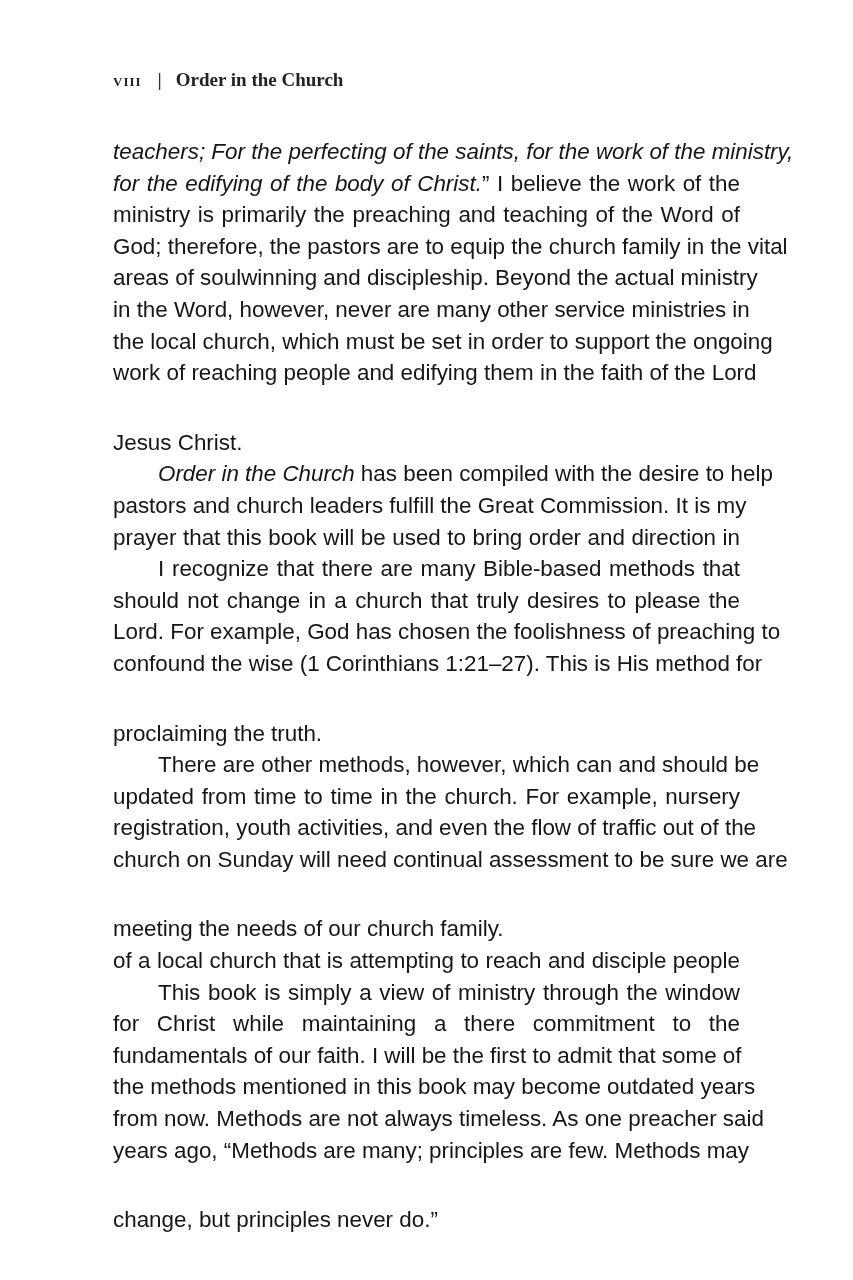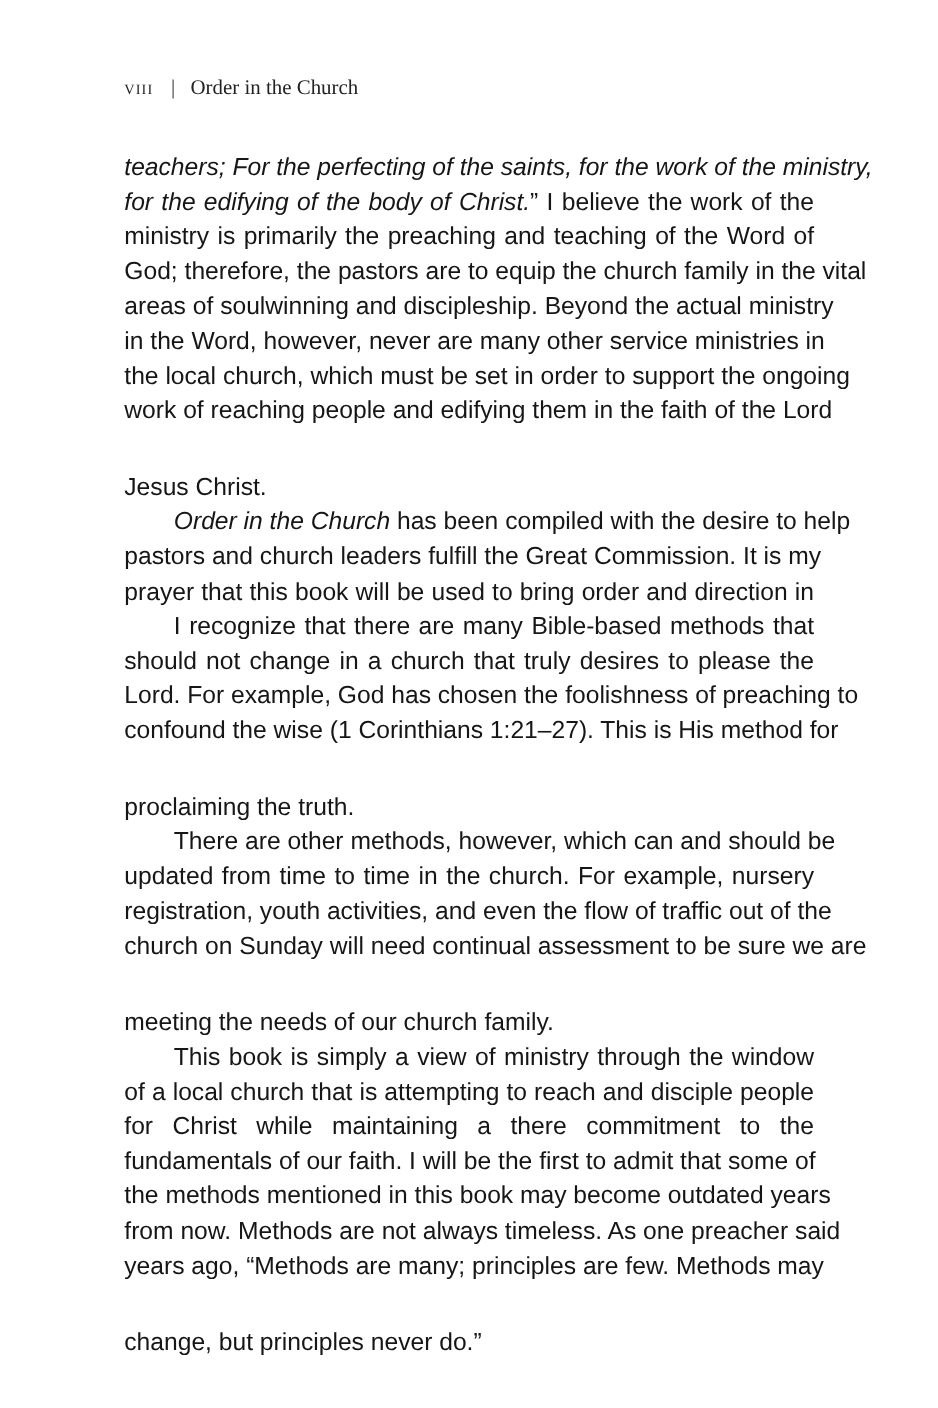--- a/index.html
+++ b/index.html
@@ -1,21 +1,21 @@
 <!DOCTYPE html>
 <html><head>
 <meta charset="utf-8">
 <style>
   html, body { margin: 0; padding: 0; background: #ffffff; }
   body { width: 853px; height: 1280px; position: relative; overflow: hidden; }
   .page { position: absolute; left: 0; top: 0; width: 853px; height: 1280px; background: #fff; color: #1a1a1a; }
   .running-head {
     position: absolute; left: 113px; top: 68px;
     font-family: "Liberation Serif", "DejaVu Serif", serif;
-    font-size: 19px; color: #222; white-space: nowrap; line-height: 24px;
+    font-size: 19px; color: #222; white-space: nowrap; line-height: 24px; font-weight: bold;
   }
   .folio { font-variant: small-caps; letter-spacing: 1px; font-size: 19px; text-transform: lowercase; }
   .sep { margin: 0 14px 0 16px; color: #333; }
   .body-text {
     position: absolute; left: 113px; top: 136px; width: 627px;
     font-family: Liberation Sans, sans-serif;
     font-size: 22.4px; line-height: 31.6px; color: #161616;
   }
   .line {
     display: block; height: 31.6px; white-space: nowrap;
@@ -63,22 +63,22 @@
 
     <div>
       <span class="line indent">There are other methods, however, which can and should be</span>
       <span class="line">updated from time to time in the church. For example, nursery</span>
       <span class="line">registration, youth activities, and even the flow of traffic out of the</span>
       <span class="line">church on Sunday will need continual assessment to be sure we are</span>
       <span class="line last">meeting the needs of our church family.</span>
     </div>
 
     <div>
+      <span class="line">of a local church that is attempting to reach and disciple people</span>
       <span class="line indent">This book is simply a view of ministry through the window</span>
-      <span class="line">of a local church that is attempting to reach and disciple people</span>
       <span class="line">for Christ while maintaining a there commitment to the</span>
       <span class="line">fundamentals of our faith. I will be the first to admit that some of</span>
       <span class="line">the methods mentioned in this book may become outdated years</span>
       <span class="line">from now. Methods are not always timeless. As one preacher said</span>
       <span class="line">years ago, “Methods are many; principles are few. Methods may</span>
       <span class="line last">change, but principles never do.”</span>
     </div>
   </div>
 </div>
 

